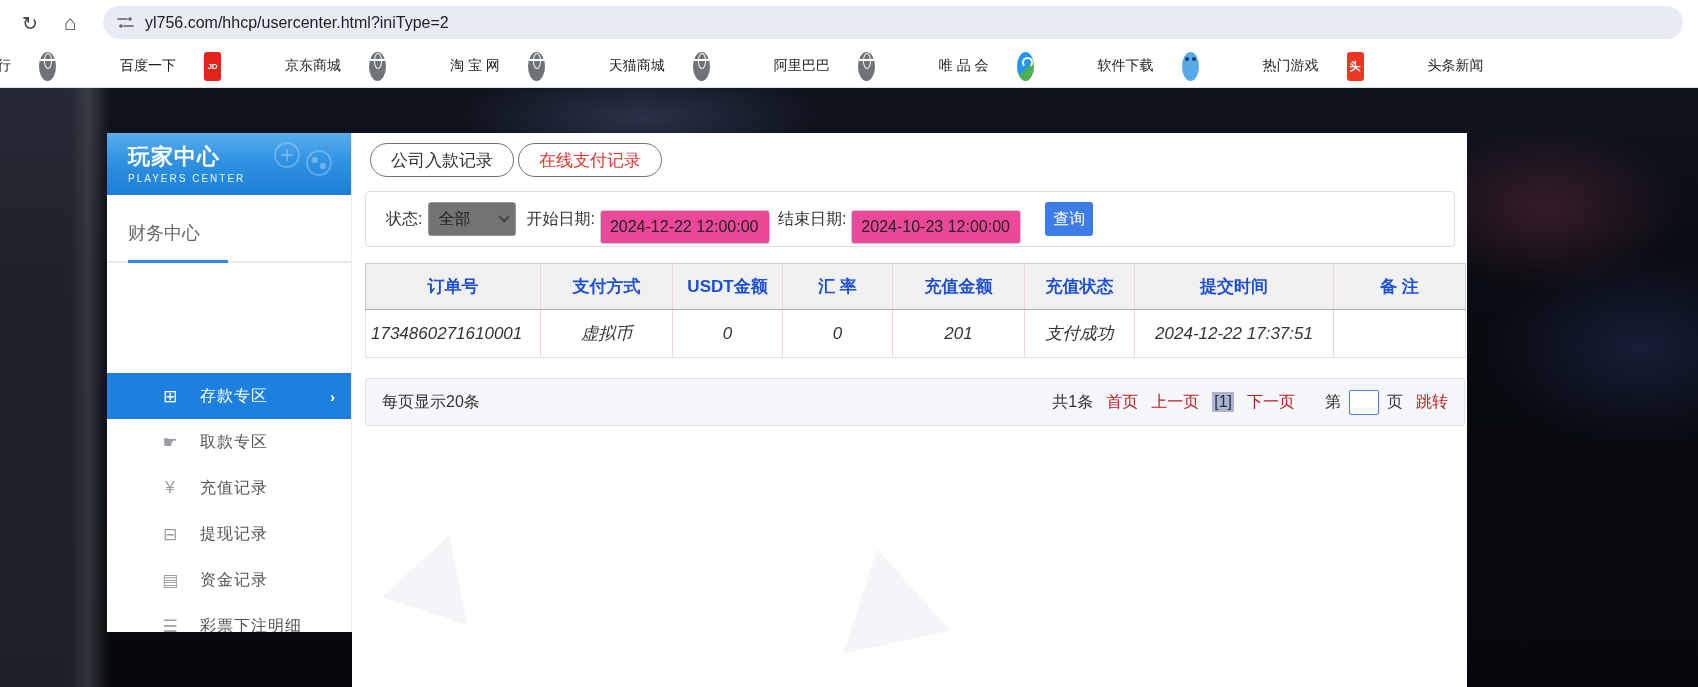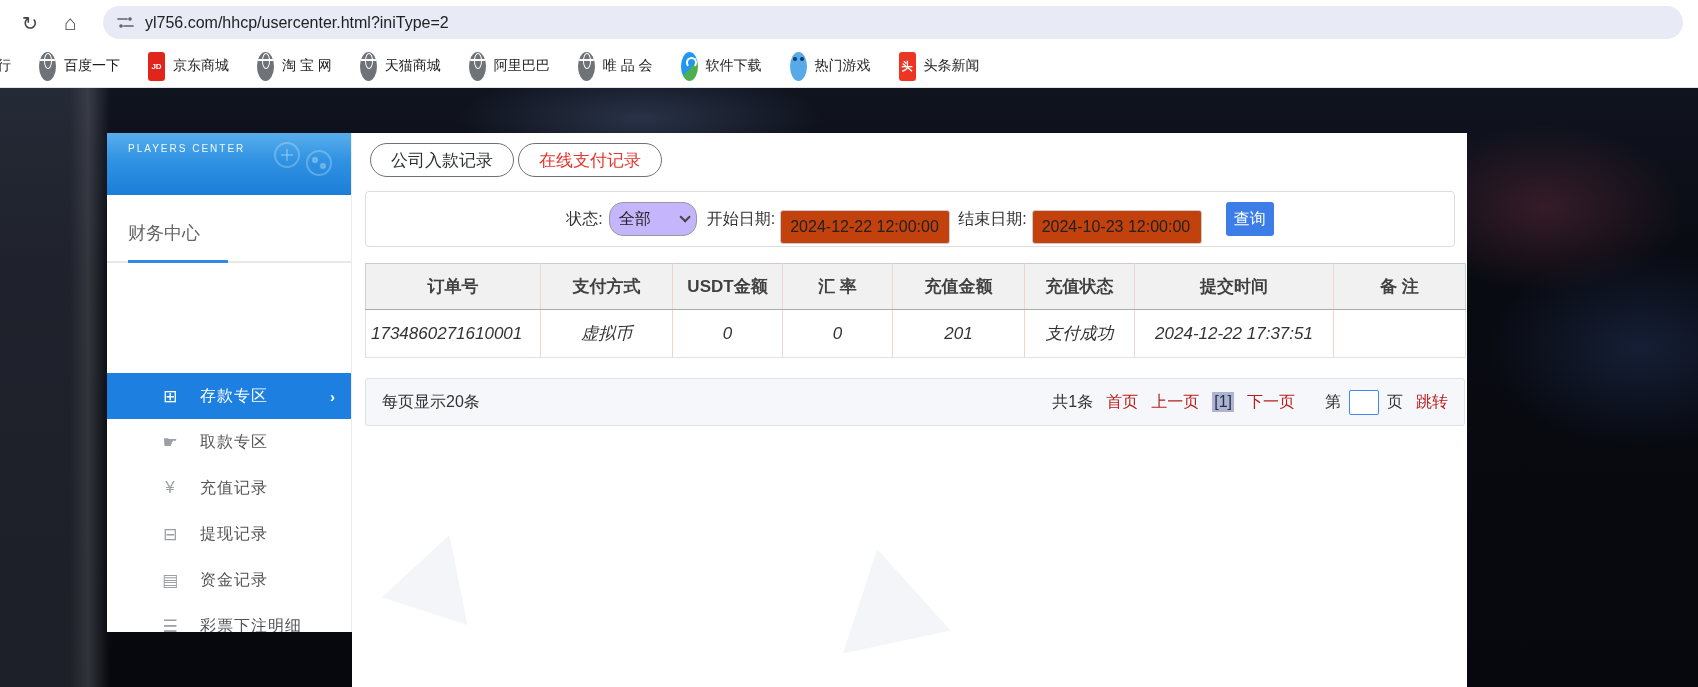--- a/index.html
+++ b/index.html
@@ -13,23 +13,23 @@
   .ic-reload { left:16px; }
   .ic-home { left:56px; font-size:21px; }
   .urlbar { position:absolute; left:103px; top:6px; width:1580px; height:33px; background:#e8ebf5;
     border-radius:17px; display:flex; align-items:center; padding:0 14px; }
   .site-ic { width:17px; height:17px; margin-right:11px; flex:0 0 auto; }
   .url-text { font-size:16px; color:#202124; white-space:nowrap; }
 
   .bookmarks { position:absolute; left:0; top:45px; width:1698px; height:43px; background:#fff;
     border-bottom:1px solid #e4e4e4; display:flex; align-items:center; }
   .bm { display:flex; align-items:center; margin-left:-9px; padding:3px 6px; cursor:pointer; }
-  .bm + .bm { margin-left:16px; }
+  .bm + .bm { margin-left:16px;gap:44px; }
   .bm-label { font-size:14px; color:#1d1d1f; white-space:nowrap; }
-  .fav { width:17px; height:29px; margin-right:8px; flex:0 0 auto; border-radius:50%; position:relative; }
+  .fav { width:17px; height:29px; margin-right:20px; flex:0 0 auto; border-radius:50%; position:relative; }
   .fav-globe { background:#6e7378; overflow:hidden; }
   .fav-globe::before { content:""; position:absolute; left:1px; right:1px; top:7px; height:2px; background:#fff; }
   .fav-globe::after { content:""; position:absolute; left:5px; top:1px; width:6px; height:14px;
     border:1.5px solid #fff; border-radius:50%; }
   .fav-sq { border-radius:3px; display:flex; align-items:center; justify-content:center;
     color:#fff; font-weight:bold; }
   .fav-jd { background:#e1251b; font-size:8px; }
   .fav-tt { background:#ed3524; font-size:11px; }
   .fav-soft { background:linear-gradient(135deg,#2196f3 55%,#4caf50 56%); }
   .fav-soft::before { content:""; position:absolute; left:5px; top:5px; width:7px; height:7px;
@@ -74,36 +74,36 @@
   .tri { position:absolute; width:0; height:0; border-style:solid; opacity:.7; }
   .tri1 { left:40px; top:400px; border-width:0 45px 80px 45px; border-color:transparent transparent #eef1f5 transparent; transform:rotate(18deg); }
   .tri2 { left:480px; top:415px; border-width:0 55px 95px 55px; border-color:transparent transparent #eef1f5 transparent; transform:rotate(-12deg); }
 
   .tabs { position:absolute; left:18px; top:10px; display:flex; gap:4px; }
   .tab { height:34px; padding:0 20px; border:1px solid #6f7377; border-radius:17px; background:#fff;
     display:flex; align-items:center; font-size:17px; color:#2c3034; cursor:pointer; white-space:nowrap; }
   .tab.active { color:#e5342c; }
 
   .filter { position:absolute; left:13px; top:58px; width:1090px; height:56px; border:1px solid #ddd;
-    border-radius:4px; display:flex; align-items:center; padding-left:20px;justify-content:center; }
+    border-radius:4px; display:flex; align-items:center; padding-left:20px; }
   .f-label { font-size:16px; color:#333; white-space:nowrap; }
-  .select { width:88px; height:34px; border:1px solid #999; border-radius:14px; margin:0 10px 0 6px;
+  .select { width:88px; height:34px; border:1px solid #999; border-radius:3px; margin:0 10px 0 6px;
     display:flex; align-items:center; padding:0 9px; font-size:16px; color:#222; cursor:pointer;
-    justify-content:space-between; background:#c4b5fd; }
+    justify-content:space-between; background:#737373; }
   .caret { width:8px; height:8px; border-right:2px solid #444; border-bottom:2px solid #444;
     transform:rotate(45deg) translateY(-3px); }
   .tinput { width:170px; height:34px; border:1px solid #ccc; border-radius:3px; margin:16px 8px 0 5px;
-    display:flex; align-items:center; padding:0 9px; font-size:16px; color:#222; background:#c2410c;
+    display:flex; align-items:center; padding:0 9px; font-size:16px; color:#222; background:#ec4899;
     white-space:nowrap; cursor:text; }
   .btn-query { width:48px; height:34px; margin-left:16px; background:#3d7de8; border:none; border-radius:3px;
     color:#fff; font-size:16px; cursor:pointer; }
 
   table.grid { position:absolute; left:13px; top:130px; width:1100px; border-collapse:collapse;
     table-layout:fixed; }
-  .grid th { height:46px; background:#f1f1f2; font-size:17px; color:#404040; font-weight:bold;
+  .grid th { height:46px; background:#f1f1f2; font-size:17px; color:#1d4ed8; font-weight:bold;
     border:1px solid #c9cdd4; border-left:1px solid #f0d3d3; border-right:1px solid #f0d3d3;
     border-bottom:1px solid #ababab; }
   .grid th:first-child { border-left:1px solid #c9cdd4; }
   .grid th:last-child { border-right:1px solid #c9cdd4; }
   .grid td { height:48px; background:#fff; font-size:17px; color:#333; text-align:center;
     border:1px solid #dfe2e8; border-left:1px solid #f0d3d3; border-right:1px solid #f0d3d3;font-style:italic; }
   .grid td:first-child { border-left:1px solid #dfe2e8; text-align:left; padding-left:5px; }
   .grid td:last-child { border-right:1px solid #dfe2e8; }
 
   .pager { position:absolute; left:13px; top:245px; width:1100px; height:48px; background:#f5f7fa;
@@ -175,20 +175,21 @@
   <div class="bm">
     <span class="fav fav-sq fav-tt">头</span>
     <span class="bm-label">头条新闻</span>
   </div>
 </div>
 
 <div class="backdrop"></div>
 
 <div class="sidebar">
   <div class="sb-head">
+    <div class="sb-title">玩家中心</div>
     <div class="sb-sub">PLAYERS CENTER</div>
     <svg class="pad-deco" width="78" height="50" viewBox="0 0 78 50">
       <g fill="none" stroke="rgba(255,255,255,.45)" stroke-width="2">
         <circle cx="24" cy="16" r="12"></circle>
           <circle cx="56" cy="24" r="12"></circle>
         <line x1="18" y1="16" x2="30" y2="16"></line>
           <line x1="24" y1="10" x2="24" y2="22"></line>
         <circle cx="52" cy="21" r="2.2" fill="rgba(255,255,255,.45)"></circle>
         <circle cx="60" cy="27" r="2.2" fill="rgba(255,255,255,.45)"></circle>
       </g>

